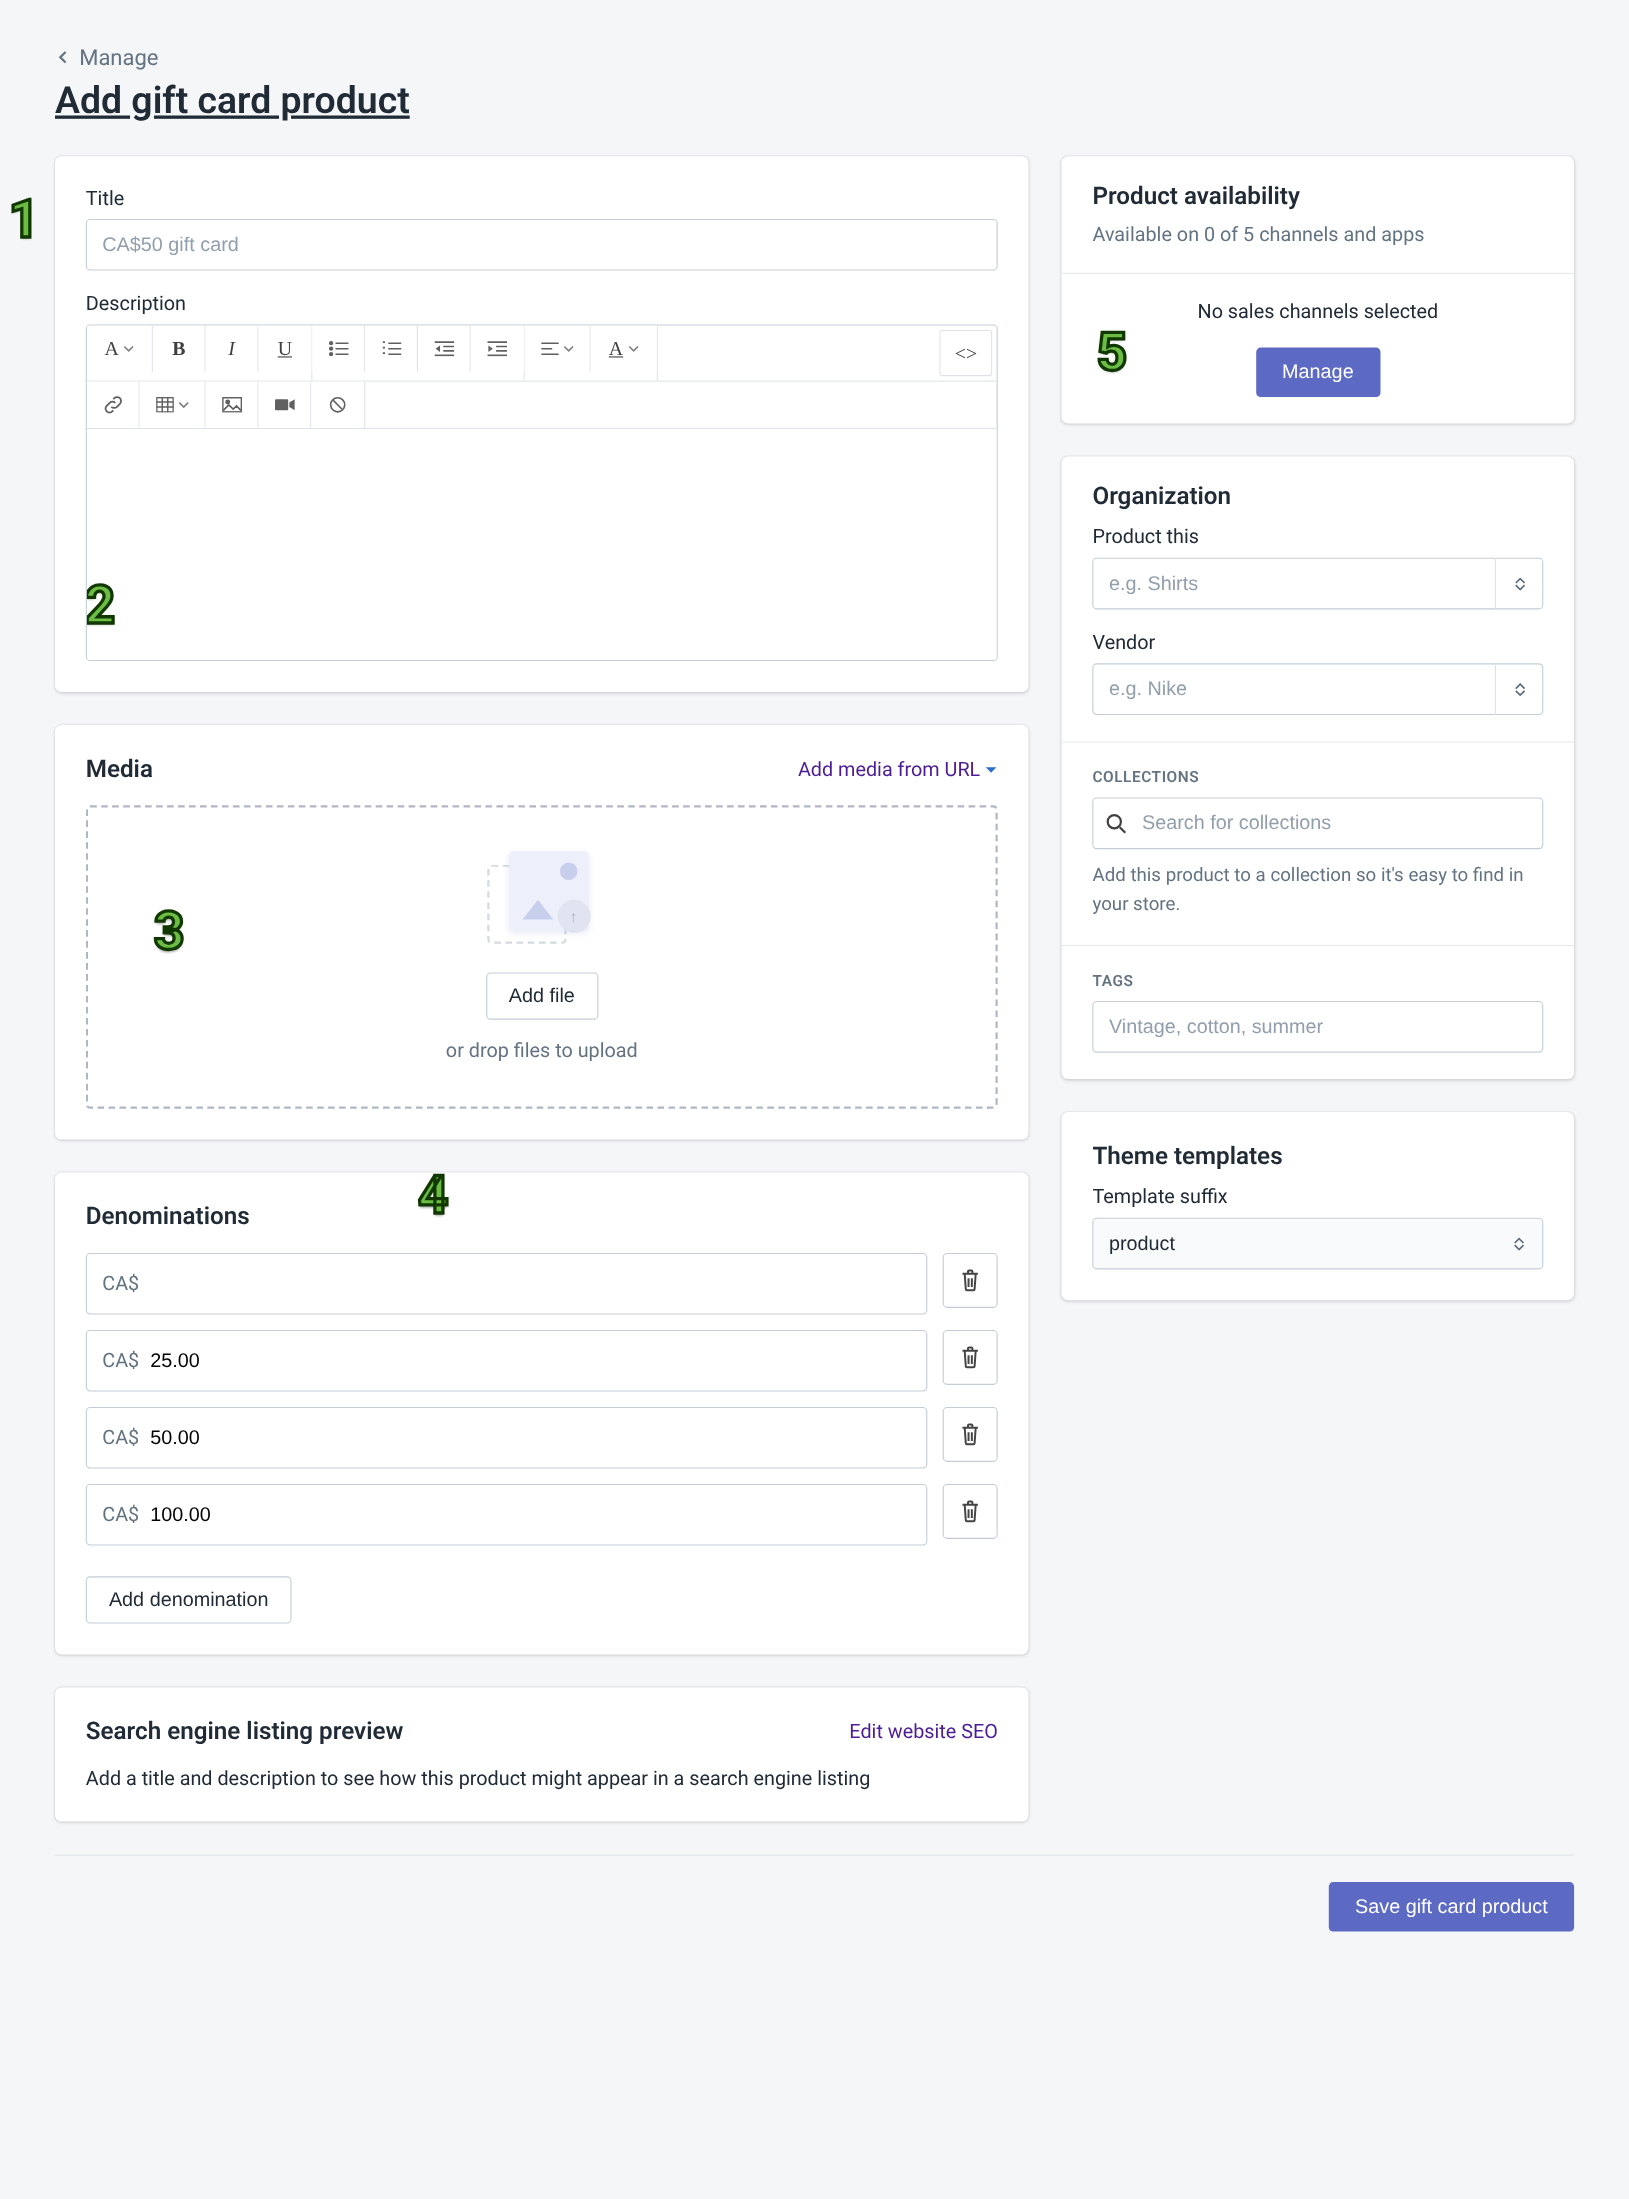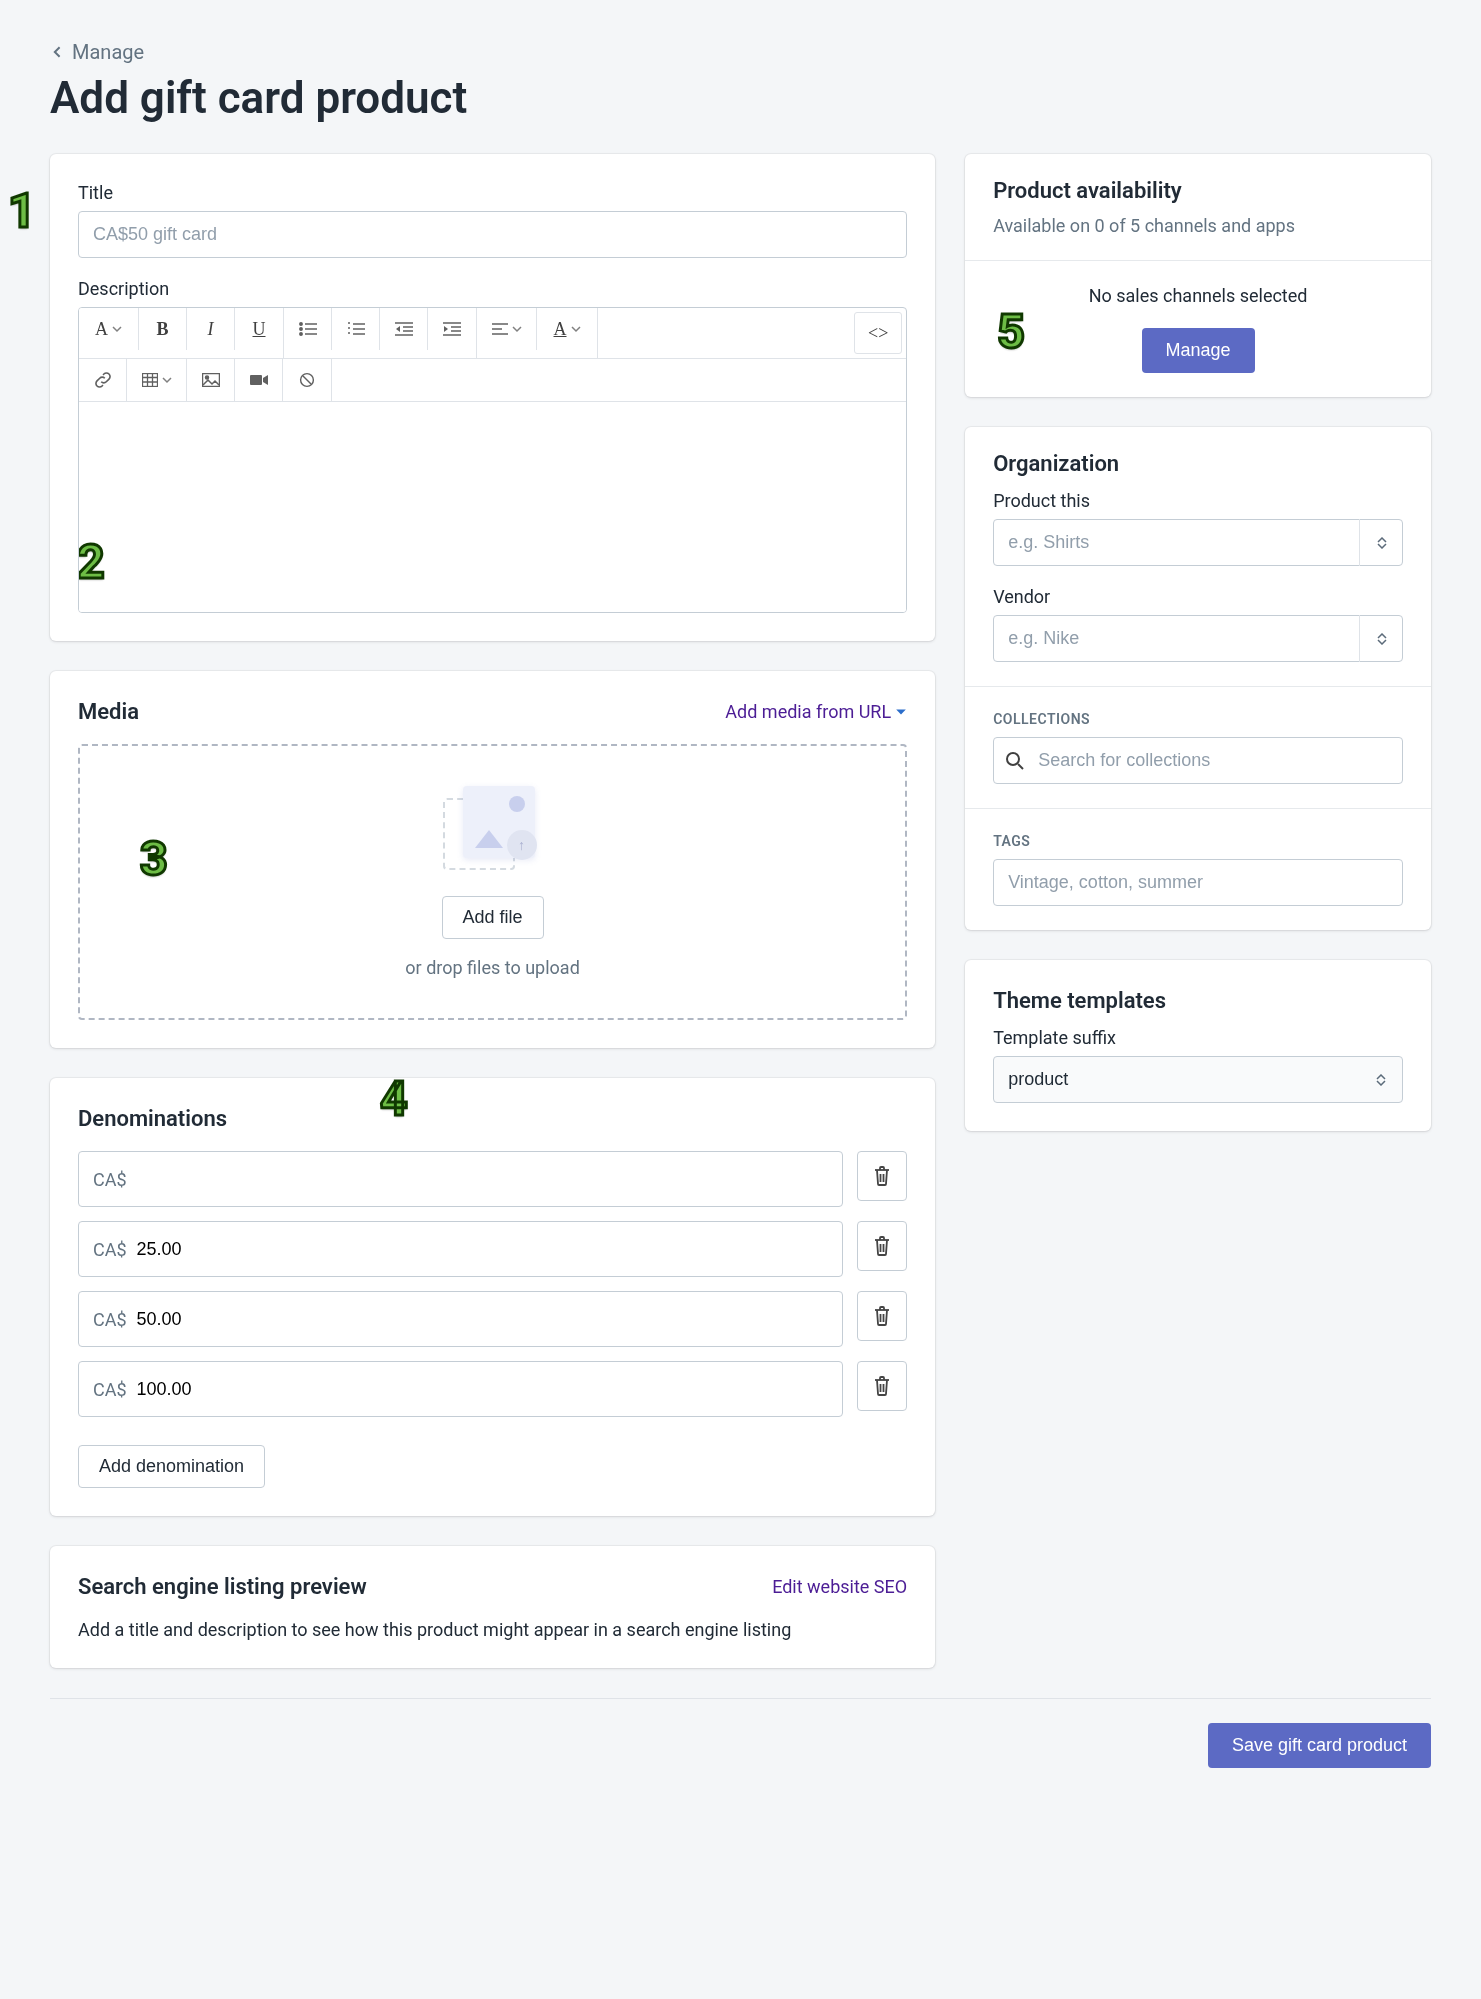--- a/index.html
+++ b/index.html
@@ -1,20 +1,20 @@
 <!DOCTYPE html>
 <html><head>
 <meta charset="utf-8">
 <style>
 * { margin: 0; padding: 0; box-sizing: border-box; }
 body { font-family: -apple-system, BlinkMacSystemFont, "Segoe UI", Roboto, Helvetica, Arial, sans-serif; background: #f4f6f8; color: #212b36; font-size: 14px; }
 .page { max-width: 1481px; margin: 0 auto; padding: 40px 50px 40px 50px; }
 .breadcrumb { display: inline-flex; align-items: center; color: #637381; font-size: 20px; margin-bottom: 8px; cursor: pointer; }
 .breadcrumb svg { width: 16px; height: 16px; margin-right: 6px; }
-.page-title { font-size: 44px; font-weight: 600; margin-bottom: 30px; }
+.page-title { font-size: 34px; font-weight: 600; margin-bottom: 30px; text-decoration: underline; }
 .layout { display: flex; gap: 30px; }
 .main-col { flex: 1.9; display: flex; flex-direction: column; gap: 30px; }
 .side-col { flex: 1; display: flex; flex-direction: column; gap: 30px; }
 .card { background: #fff; border-radius: 6px; box-shadow: 0 0 0 1px rgba(63,63,68,0.05), 0 1px 3px rgba(63,63,68,0.15); padding: 28px; }
 .label { font-size: 18px; color: #212b36; margin-bottom: 8px; display:block; }
 .input { width: 100%; border: 1px solid #c4cdd5; border-radius: 4px; padding: 12px 14px; font-size: 18px; color: #212b36; background: #fff; }
 .input::placeholder { color: #919eab; }
 .rte-wrap { border: 1px solid #c4cdd5; border-radius: 4px; overflow: hidden; }
 .toolbar { display: flex; flex-wrap: wrap; border-bottom: 1px solid #dfe3e8; }
 .tool-group { display: flex; border-right: 1px solid #dfe3e8; }
@@ -362,20 +362,21 @@
         <div class="divider"></div>
         <div class="side-section">
           <div class="mini-label">COLLECTIONS</div>
           <div class="search-wrap">
             <svg width="20" height="20" viewBox="0 0 20 20" fill="none" stroke="#404040" stroke-width="2">
                 <circle cx="8" cy="8" r="6"></circle>
                 <line x1="13" y1="13" x2="18" y2="18"></line>
               </svg>
             <input class="input" placeholder="Search for collections" style="">
           </div>
+          <div class="helper">Add this product to a collection so it's easy to find in your store.</div>
         </div>
         <div class="divider"></div>
         <div class="side-section">
           <div class="mini-label">TAGS</div>
           <input class="input" placeholder="Vintage, cotton, summer" style="">
         </div>
       </div>
 
       <div class="card">
         <div class="side-title">Theme templates</div>

